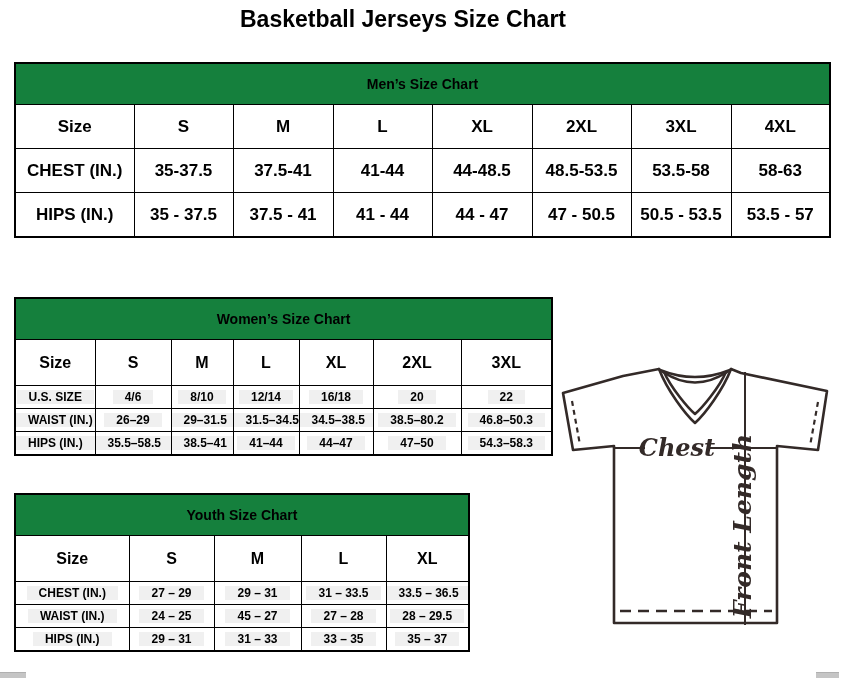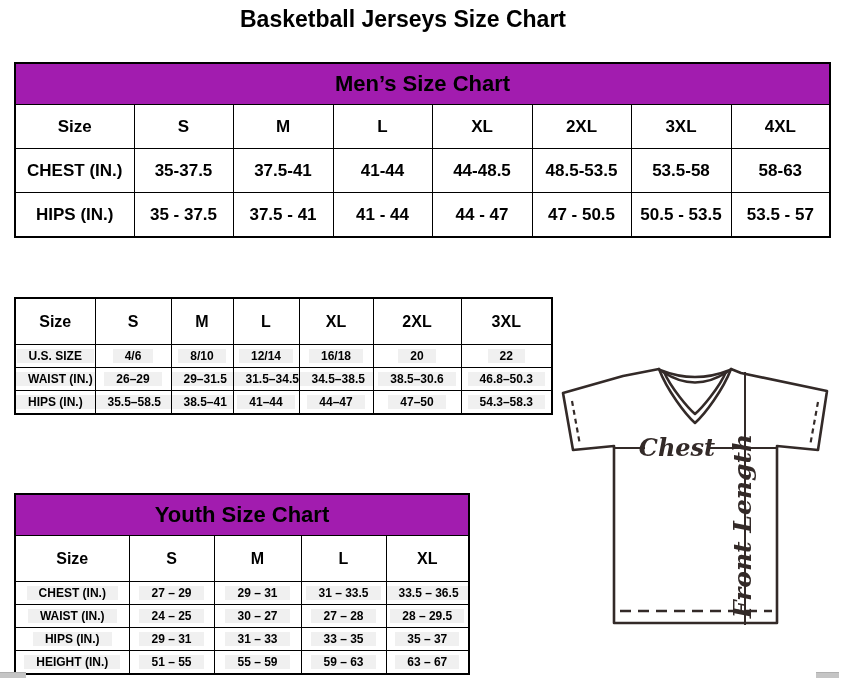--- a/index.html
+++ b/index.html
@@ -22,22 +22,22 @@
     table-layout:fixed;
     border:2px solid #000;
     background:#fff;
   }
   .tbl td{
     border:1px solid #000;
     text-align:center;vertical-align:middle;
     padding:0;overflow:hidden;white-space:nowrap;
   }
   tr.section-title td{
-    background:#a21caf;
-    height:40px;font-size:22px;
+    background:#15803d;
+    height:40px;font-size:14px;
   }
   
   #mens{left:14px;top:62px;width:815px;}
   #mens tr.hdr td{height:43px;font-size:17px;}
   #mens tr.data td{height:43px;font-size:17px;}
   #mens td.lbl{font-size:16px;}
   
   #womens{left:14px;top:297px;width:537px;}
   #youth{left:14px;top:493px;width:454px;}
   #womens tr.hdr td,#youth tr.hdr td{height:45px;font-size:16px;}
@@ -108,20 +108,23 @@
   <colgroup>
     <col style="width:80px">
       <col style="width:76px">
       <col style="width:62px">
       <col style="width:66px">
     <col style="width:74px">
       <col style="width:88px">
       <col style="width:91px">
   </colgroup>
   <tbody>
+      <tr class="section-title">
+    <td colspan="7">Women’s Size Chart</td>
+  </tr>
   <tr class="hdr">
     <td>Size</td>
     <td>S</td>
     <td>M</td>
     <td>L</td>
     <td>XL</td>
     <td>2XL</td>
     <td>3XL</td>
   </tr>
   <tr class="data">
@@ -132,21 +135,21 @@
     <td><span class="hl">16/18</span></td>
     <td><span class="hl">20</span></td>
     <td><span class="hl">22</span></td>
   </tr>
   <tr class="data">
     <td class="lbl"><span class="hl">WAIST (IN.)</span></td>
     <td><span class="hl">26–29</span></td>
     <td><span class="hl">29–31.5</span></td>
     <td><span class="hl">31.5–34.5</span></td>
     <td><span class="hl">34.5–38.5</span></td>
-    <td><span class="hl">38.5–30.6</span></td>
+    <td><span class="hl">38.5–80.2</span></td>
     <td><span class="hl">46.8–50.3</span></td>
   </tr>
   <tr class="data">
     <td class="lbl"><span class="hl">HIPS (IN.)</span></td>
     <td><span class="hl">35.5–58.5</span></td>
     <td><span class="hl">38.5–41</span></td>
     <td><span class="hl">41–44</span></td>
     <td><span class="hl">44–47</span></td>
     <td><span class="hl">47–50</span></td>
     <td><span class="hl">54.3–58.3</span></td>
@@ -176,38 +179,31 @@
   <tr class="data">
     <td class="lbl"><span class="hl">CHEST (IN.)</span></td>
     <td><span class="hl">27 – 29</span></td>
     <td><span class="hl">29 – 31</span></td>
     <td><span class="hl">31 – 33.5</span></td>
     <td><span class="hl">33.5 – 36.5</span></td>
   </tr>
   <tr class="data">
     <td class="lbl"><span class="hl">WAIST (IN.)</span></td>
     <td><span class="hl">24 – 25</span></td>
-    <td><span class="hl">30 – 27</span></td>
+    <td><span class="hl">45 – 27</span></td>
     <td><span class="hl">27 – 28</span></td>
     <td><span class="hl">28 – 29.5</span></td>
   </tr>
   <tr class="data">
     <td class="lbl"><span class="hl">HIPS (IN.)</span></td>
     <td><span class="hl">29 – 31</span></td>
     <td><span class="hl">31 – 33</span></td>
     <td><span class="hl">33 – 35</span></td>
     <td><span class="hl">35 – 37</span></td>
   </tr>
-  <tr class="data">
-    <td class="lbl"><span class="hl">HEIGHT (IN.)</span></td>
-    <td><span class="hl">51 – 55</span></td>
-    <td><span class="hl">55 – 59</span></td>
-    <td><span class="hl">59 – 63</span></td>
-    <td><span class="hl">63 – 67</span></td>
-  </tr>
 </tbody>
   </table>
 
 <svg id="diagram" width="288" height="300" viewBox="0 0 288 300">
 
   <g fill="none" stroke="#332a28" stroke-width="2.6" stroke-linejoin="round" stroke-linecap="round">
     <path d="M 104,9 L 68,16 L 8,33 L 18,90 L 59,86 L 59,263 L 222,263 L 222,86 L 263,90 L 272,31 L 186,13 L 176,9"></path>
 
     <path d="M 104,9 C 112,30 130,54 140,63 C 150,54 168,30 176,9"></path>
 

